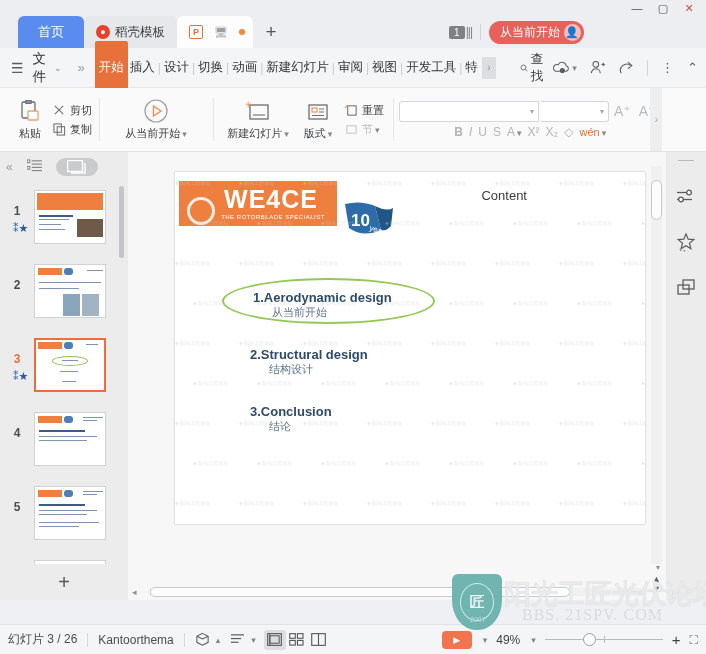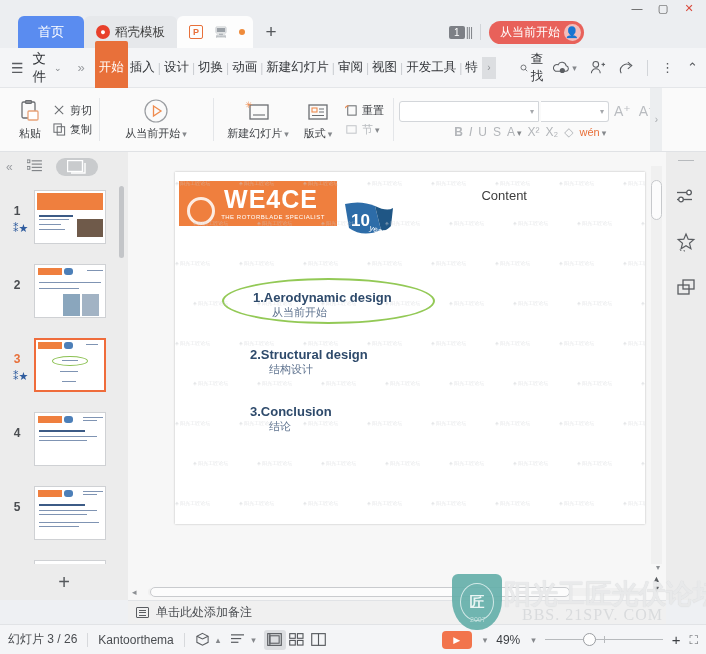--- a/index.html
+++ b/index.html
@@ -673,28 +673,20 @@
     <div class="stage-arrowup2">▲</div>
     <div class="stage-arrowdn2">▼</div>
 
     <div class="hscroll">
       <div class="hs-left">◂</div>
       <div class="hs-track"></div>
       <div class="hs-thumb"></div>
     </div>
   </div>
 
-  <div class="notesbar">
-    <span class="notes-ico">
-        <i></i>
-        <i></i>
-        <i></i>
-      </span>
-    <span class="notes-txt">单击此处添加备注</span>
-  </div>
 
   <div class="rightbar">
     <div class="rb-handle"></div>
     <div class="rb-ico">
       <svg width="20" height="20" viewBox="0 0 20 20">
         <line x1="1" y1="6.5" x2="16" y2="6.5" stroke="#5a5d61" stroke-width="1.3"></line>
         <circle cx="13" cy="6.5" r="2.3" fill="#fff" stroke="#5a5d61" stroke-width="1.3"></circle>
         <line x1="1" y1="13.5" x2="16" y2="13.5" stroke="#5a5d61" stroke-width="1.3"></line>
         <circle cx="5" cy="13.5" r="2.3" fill="#fff" stroke="#5a5d61" stroke-width="1.3"></circle>
       </svg>

